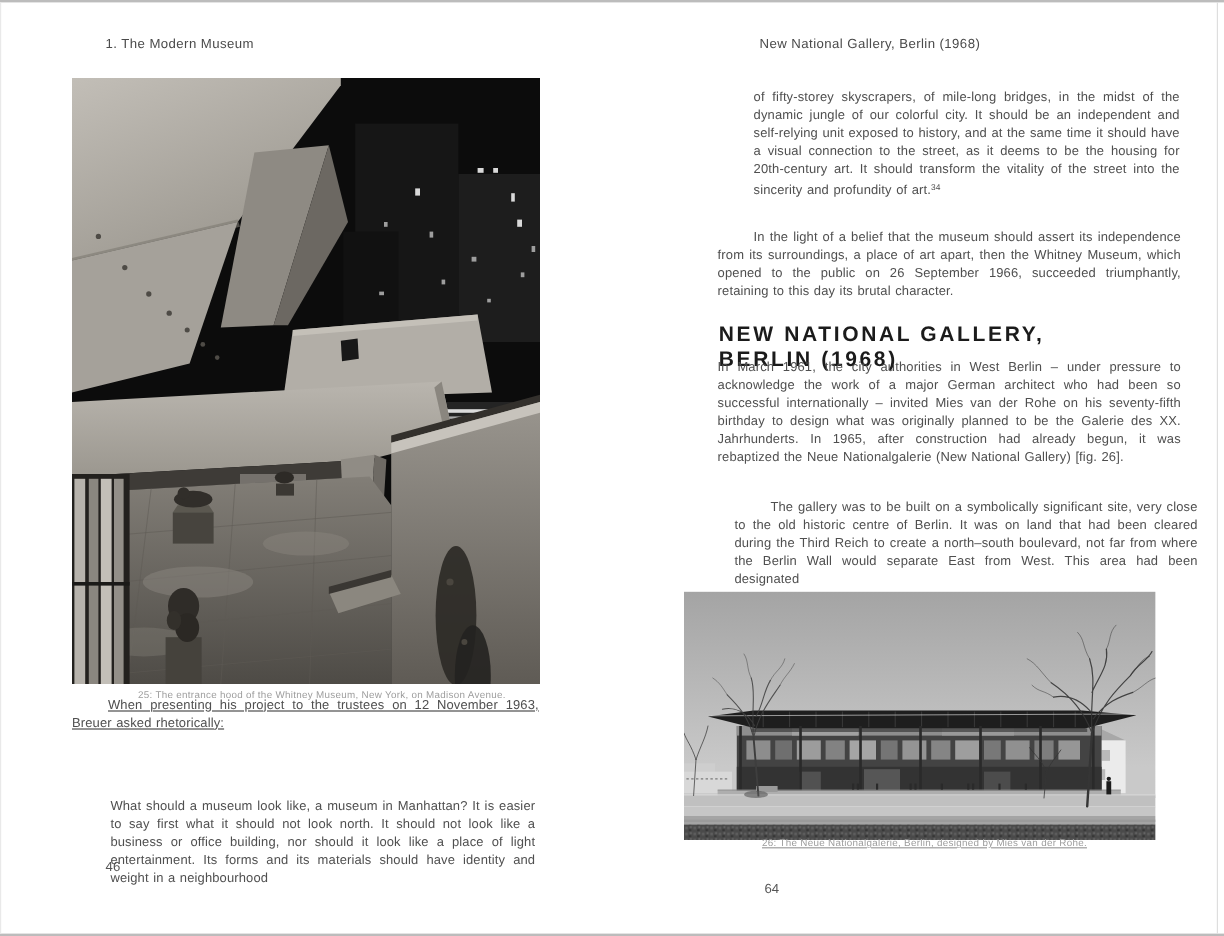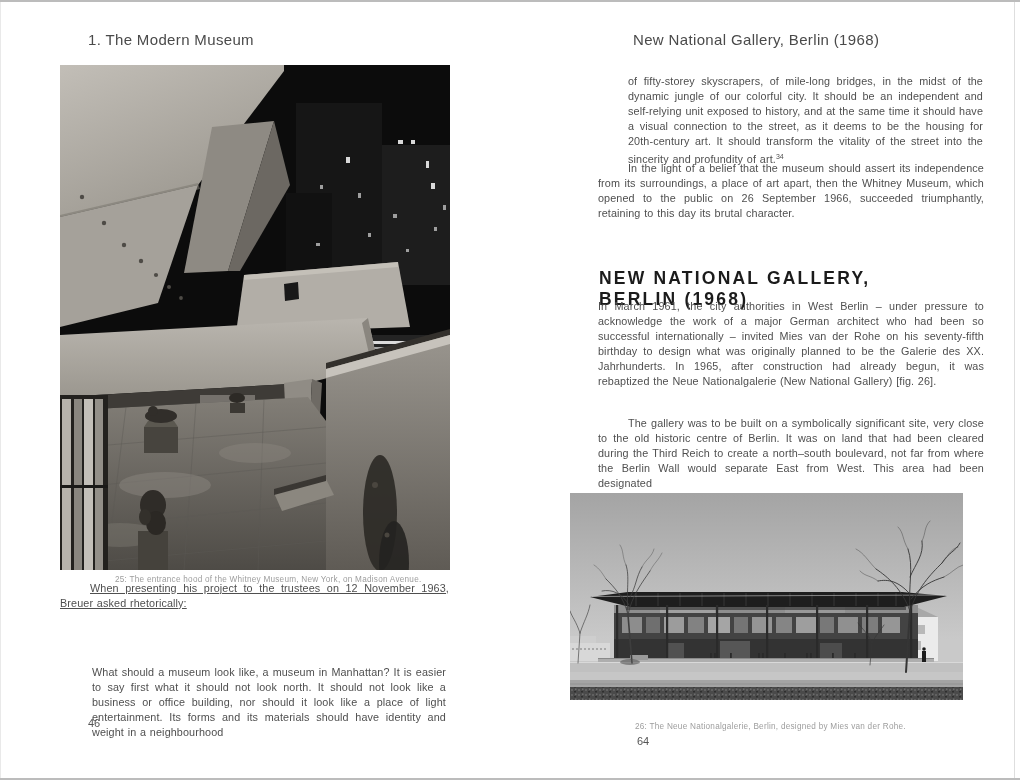--- a/index.html
+++ b/index.html
@@ -8,21 +8,21 @@
     background:#ffffff;
     font-family:"Liberation Sans",sans-serif;
   }
   .edge{position:absolute;background:#bcbcbc;}
   .edge-top{left:0;top:0;width:1020px;height:2px;}
   .edge-bottom{left:0;top:778px;width:1020px;height:2px;}
   .edge-left{left:0;top:2px;width:1px;height:776px;background:#e9e9e9;}
   .edge-right{left:1014px;top:2px;width:1px;height:776px;background:#dedede;}
 
   .running-head{
-    position:absolute;font-size:15px;color:#4a4a4a;
+    position:absolute;font-size:11px;color:#4a4a4a;
     letter-spacing:.35px;white-space:nowrap;
   }
   .body-text{
     position:absolute;font-size:10.8px;line-height:15px;color:#4f4f4f;
     text-align:justify;letter-spacing:.12px;word-spacing:.6px;
   }
   .indent{text-indent:30px;}
   .caption{
     position:absolute;font-size:8.2px;color:#9d9d9d;letter-spacing:.25px;
     white-space:nowrap;
@@ -39,26 +39,26 @@
   .fig25{left:60px;top:65px;width:390px;height:505px;}
   .cap25{left:88px;top:575px;margin-left:27px;}
   .para-intro{left:60px;top:570px;width:389px;text-decoration:underline;}
   .quote-left{left:92px;top:654px;width:354px;}
   .pn46{left:88px;top:717px;}
   .rh-left{left:88px;top:31px;}
 
   
   .rh-right{left:633px;top:31px;}
   .quote-right{left:628px;top:63px;width:355px;}
-  .para-1{left:598px;top:150px;width:386px;}
+  .para-1{left:598px;top:180px;width:386px;}
   .heading-right{left:599px;top:253px;}
   .para-2{left:598px;top:288px;width:386px;}
-  .para-3{left:598px;top:405px;width:386px;}
+  .para-3{left:612px;top:405px;width:386px;}
   .fig26{left:570px;top:493px;width:393px;height:207px;}
-  .cap26{left:635px;top:722px;}
+  .cap26{left:635px;top:698px;text-decoration:underline;}
   .pn47{left:637px;top:735px;}
 </style>
 </head>
 <body>
 
 <div class="edge edge-top"></div>
 <div class="edge edge-bottom"></div>
 <div class="edge edge-left"></div>
 <div class="edge edge-right"></div>
 

